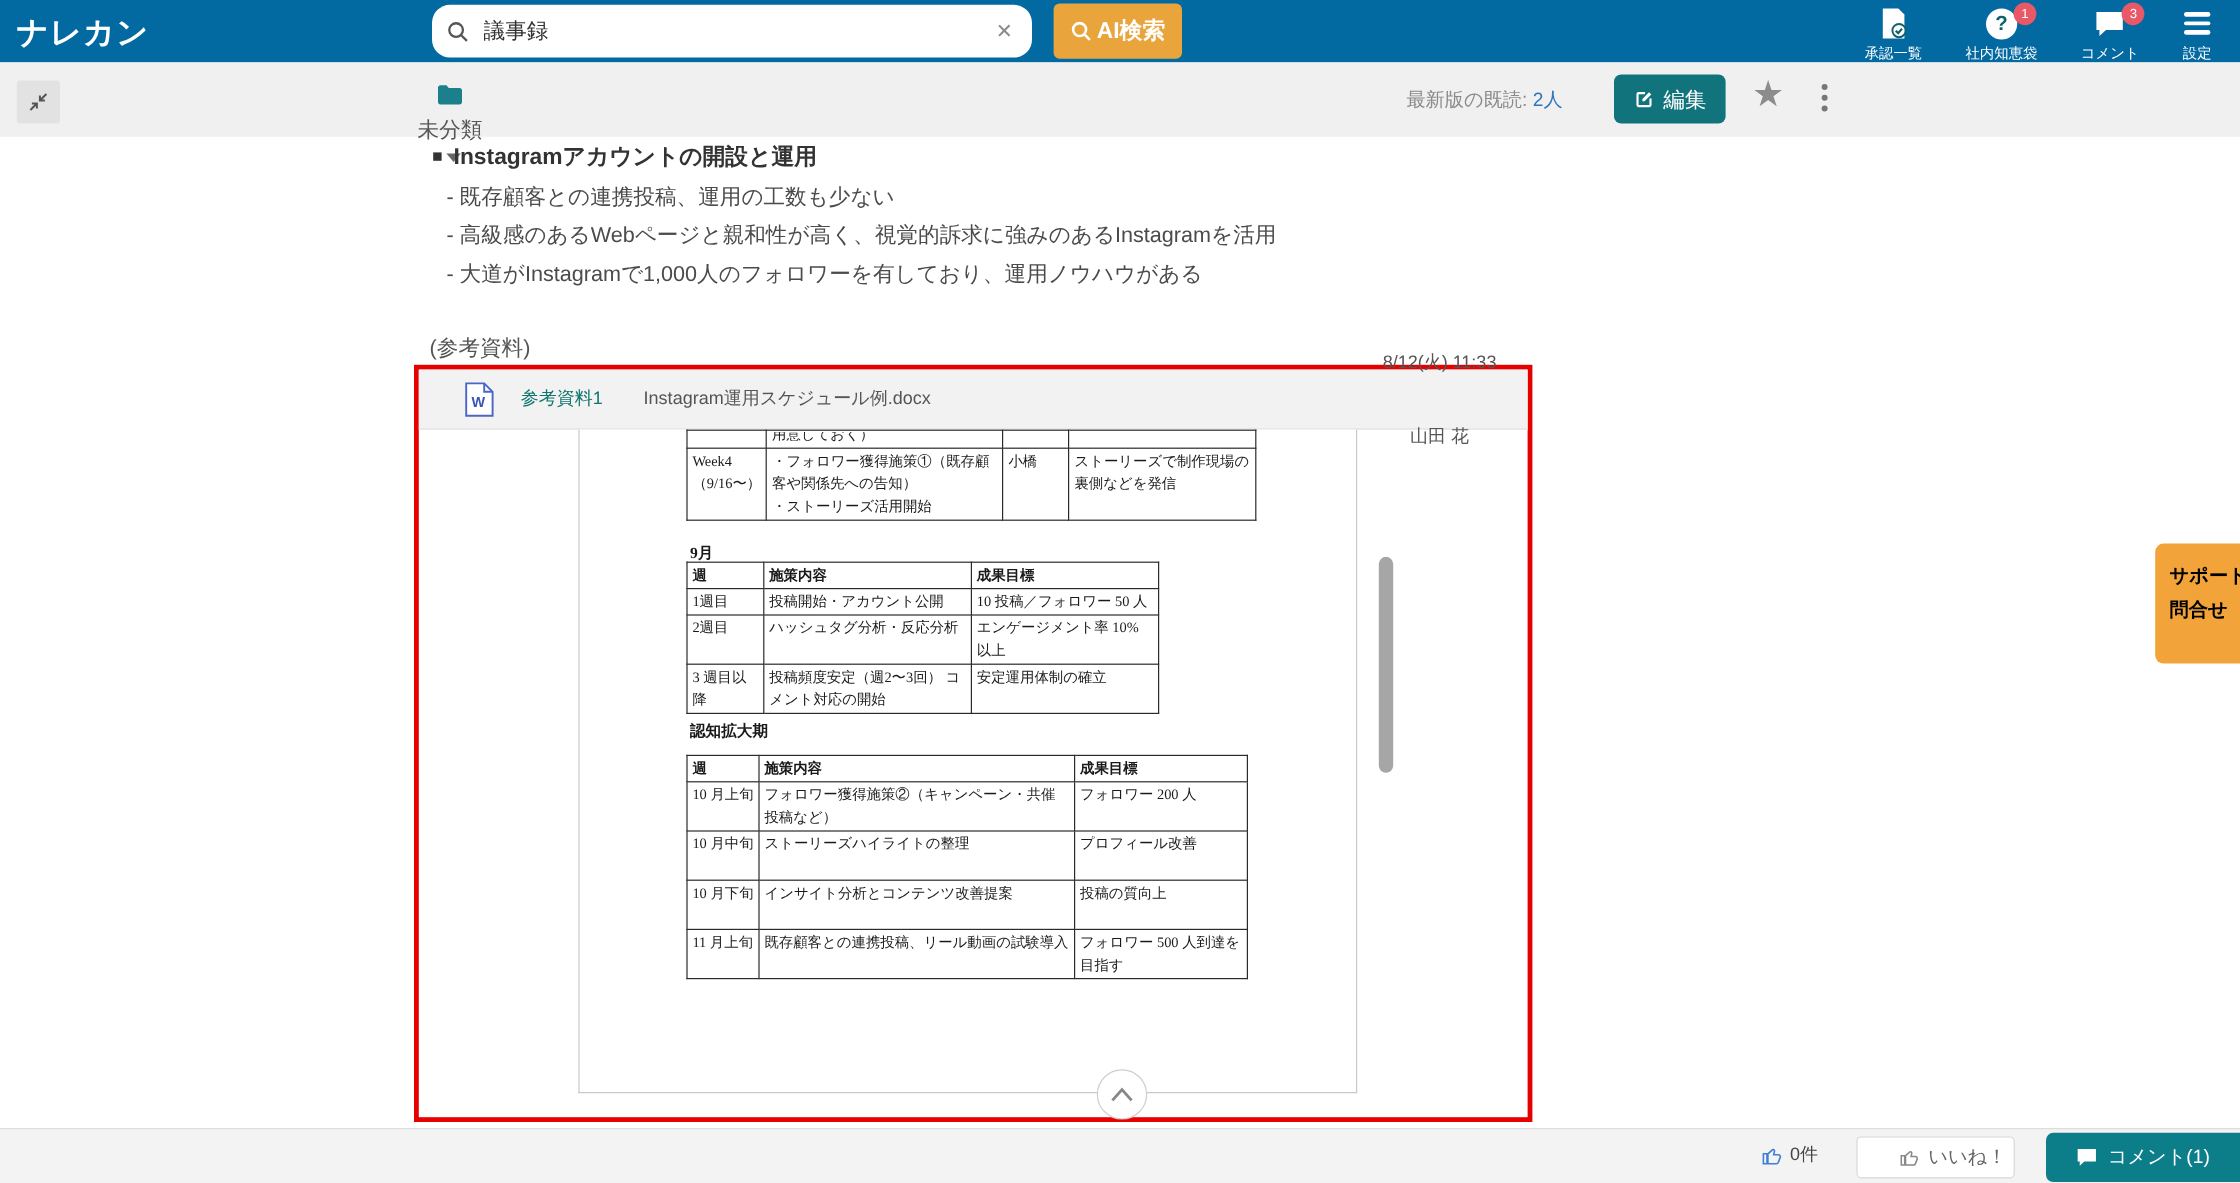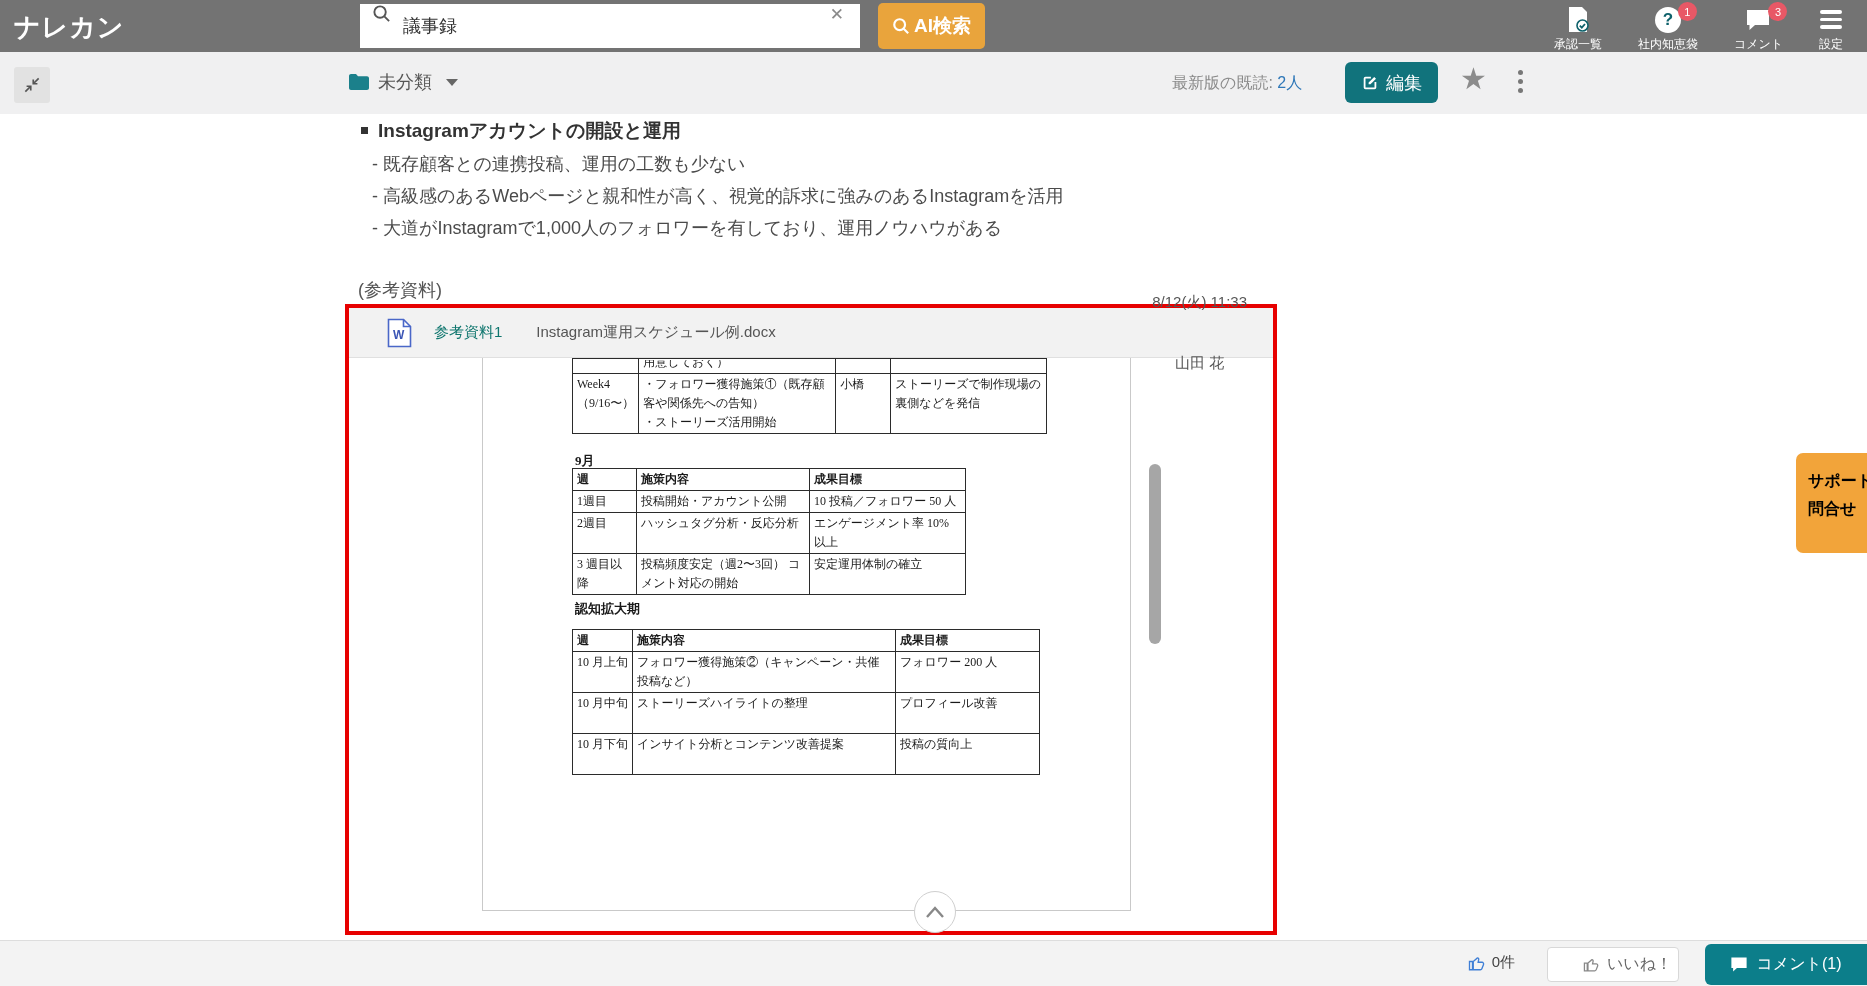--- a/index.html
+++ b/index.html
@@ -1,23 +1,23 @@
 <!DOCTYPE html>
 <html><head>
 <meta charset="utf-8">
 <style>
   html,body{margin:0;padding:0;background:#fff;}
   .app{position:relative;width:1867px;height:986px;overflow:hidden;background:#fff;
        font-family:"Liberation Sans",sans-serif;-webkit-font-smoothing:antialiased;}
 
   
-  .header{position:absolute;left:0;top:0;width:1867px;height:52px;background:#737373;}
+  .header{position:absolute;left:0;top:0;width:1867px;height:52px;background:#0369a1;}
   .logo{position:absolute;left:14px;top:10px;color:#fff;font-size:26px;font-weight:bold;letter-spacing:1px;}
-  .searchbox{position:absolute;left:360px;top:4px;width:500px;height:44px;background:#fff;border-radius:0;
-             display:flex;box-sizing:border-box;padding:0 12px;}
+  .searchbox{position:absolute;left:360px;top:4px;width:500px;height:44px;background:#fff;border-radius:15px;
+             display:flex;align-items:center;box-sizing:border-box;padding:0 12px;}
   .searchbox svg{flex:0 0 auto;}
   .searchbox input{border:none;outline:none;font-size:18px;color:#333;margin-left:10px;flex:1;
                    font-family:"Liberation Sans",sans-serif;background:transparent;}
   .search-clear{color:#8a8a8a;font-size:17px;cursor:pointer;padding:0 4px;}
   .ai-btn{position:absolute;left:878px;top:3px;height:46px;padding:0 14px;background:#e9a43c;border:none;
           border-radius:5px;color:#fff;font-size:19px;font-weight:bold;display:flex;align-items:center;gap:4px;
           font-family:"Liberation Sans",sans-serif;cursor:pointer;}
   .hnav{position:absolute;right:6px;top:2px;height:50px;display:flex;align-items:flex-start;}
   .hnav-item{display:flex;flex-direction:column;align-items:center;padding:4px 18px 0;cursor:pointer;}
   .hnav-iconwrap{position:relative;height:27px;display:flex;align-items:center;}
@@ -26,21 +26,21 @@
          background:#e85866;color:#fff;font-size:11px;display:flex;align-items:center;justify-content:center;}
   .q-circle{width:26px;height:26px;border-radius:50%;background:#fff;color:#0e616b;font-weight:bold;
             font-size:17px;display:flex;align-items:center;justify-content:center;}
   .burger{display:flex;flex-direction:column;gap:4px;}
   .burger span{display:block;width:22px;height:3.5px;background:#fff;border-radius:2px;}
 
   
   .toolbar{position:absolute;left:0;top:52px;width:1867px;height:62px;background:#f0f0f1;}
   .collapse-btn{position:absolute;left:14px;top:15px;width:36px;height:36px;background:#e2e2e2;
                 border:none;border-radius:3px;display:flex;align-items:center;justify-content:center;cursor:pointer;}
-  .folder-sel{position:absolute;left:348px;top:18px;display:flex;align-items:center;gap:8px;cursor:pointer;}
+  .folder-sel{position:absolute;left:348px;top:18px;display:flex;align-items:center;gap:8px;cursor:pointer;flex-direction:column;}
   .folder-name{font-size:18px;color:#555;}
   .caret-down{width:0;height:0;border-left:6px solid transparent;border-right:6px solid transparent;
               border-top:7px solid #666;margin-left:6px;}
   .read-status{position:absolute;left:1172px;top:21px;font-size:16px;color:#8a8a8a;}
   .read-status b{color:#2e77b8;font-weight:normal;cursor:pointer;}
   .edit-btn{position:absolute;left:1345px;top:10px;width:93px;height:41px;background:#11737c;border:none;
             border-radius:6px;color:#fff;font-size:18px;display:flex;align-items:center;justify-content:center;
             gap:7px;font-family:"Liberation Sans",sans-serif;cursor:pointer;}
   .star{position:absolute;left:1460px;top:9px;font-size:30px;color:#8c8c8c;cursor:pointer;line-height:36px;}
   .kebab{position:absolute;left:1512px;top:16px;display:flex;flex-direction:column;gap:4px;cursor:pointer;padding:2px 6px;}
@@ -291,20 +291,25 @@
         <tr class="rh40">
           <td class="c1">10 月中旬</td>
           <td class="c2">ストーリーズハイライトの整理</td>
           <td class="c3">プロフィール改善</td>
         </tr>
         <tr class="rh40">
           <td class="c1">10 月下旬</td>
           <td class="c2">インサイト分析とコンテンツ改善提案</td>
           <td class="c3">投稿の質向上</td>
         </tr>
+        <tr class="rh40">
+          <td class="c1">11 月上旬</td>
+          <td class="c2">既存顧客との連携投稿、リール動画の試験導入</td>
+          <td class="c3">フォロワー 500 人到達を目指す</td>
+        </tr>
       </tbody>
         </table>
     </div>
 
     <div class="doc-scrollbar"></div>
 
     <button class="chevron-btn">
       <svg width="22" height="14" viewBox="0 0 22 14">
         <polyline points="3,12 11,3 19,12" fill="none" stroke="#888" stroke-width="2.4"></polyline>
       </svg>

